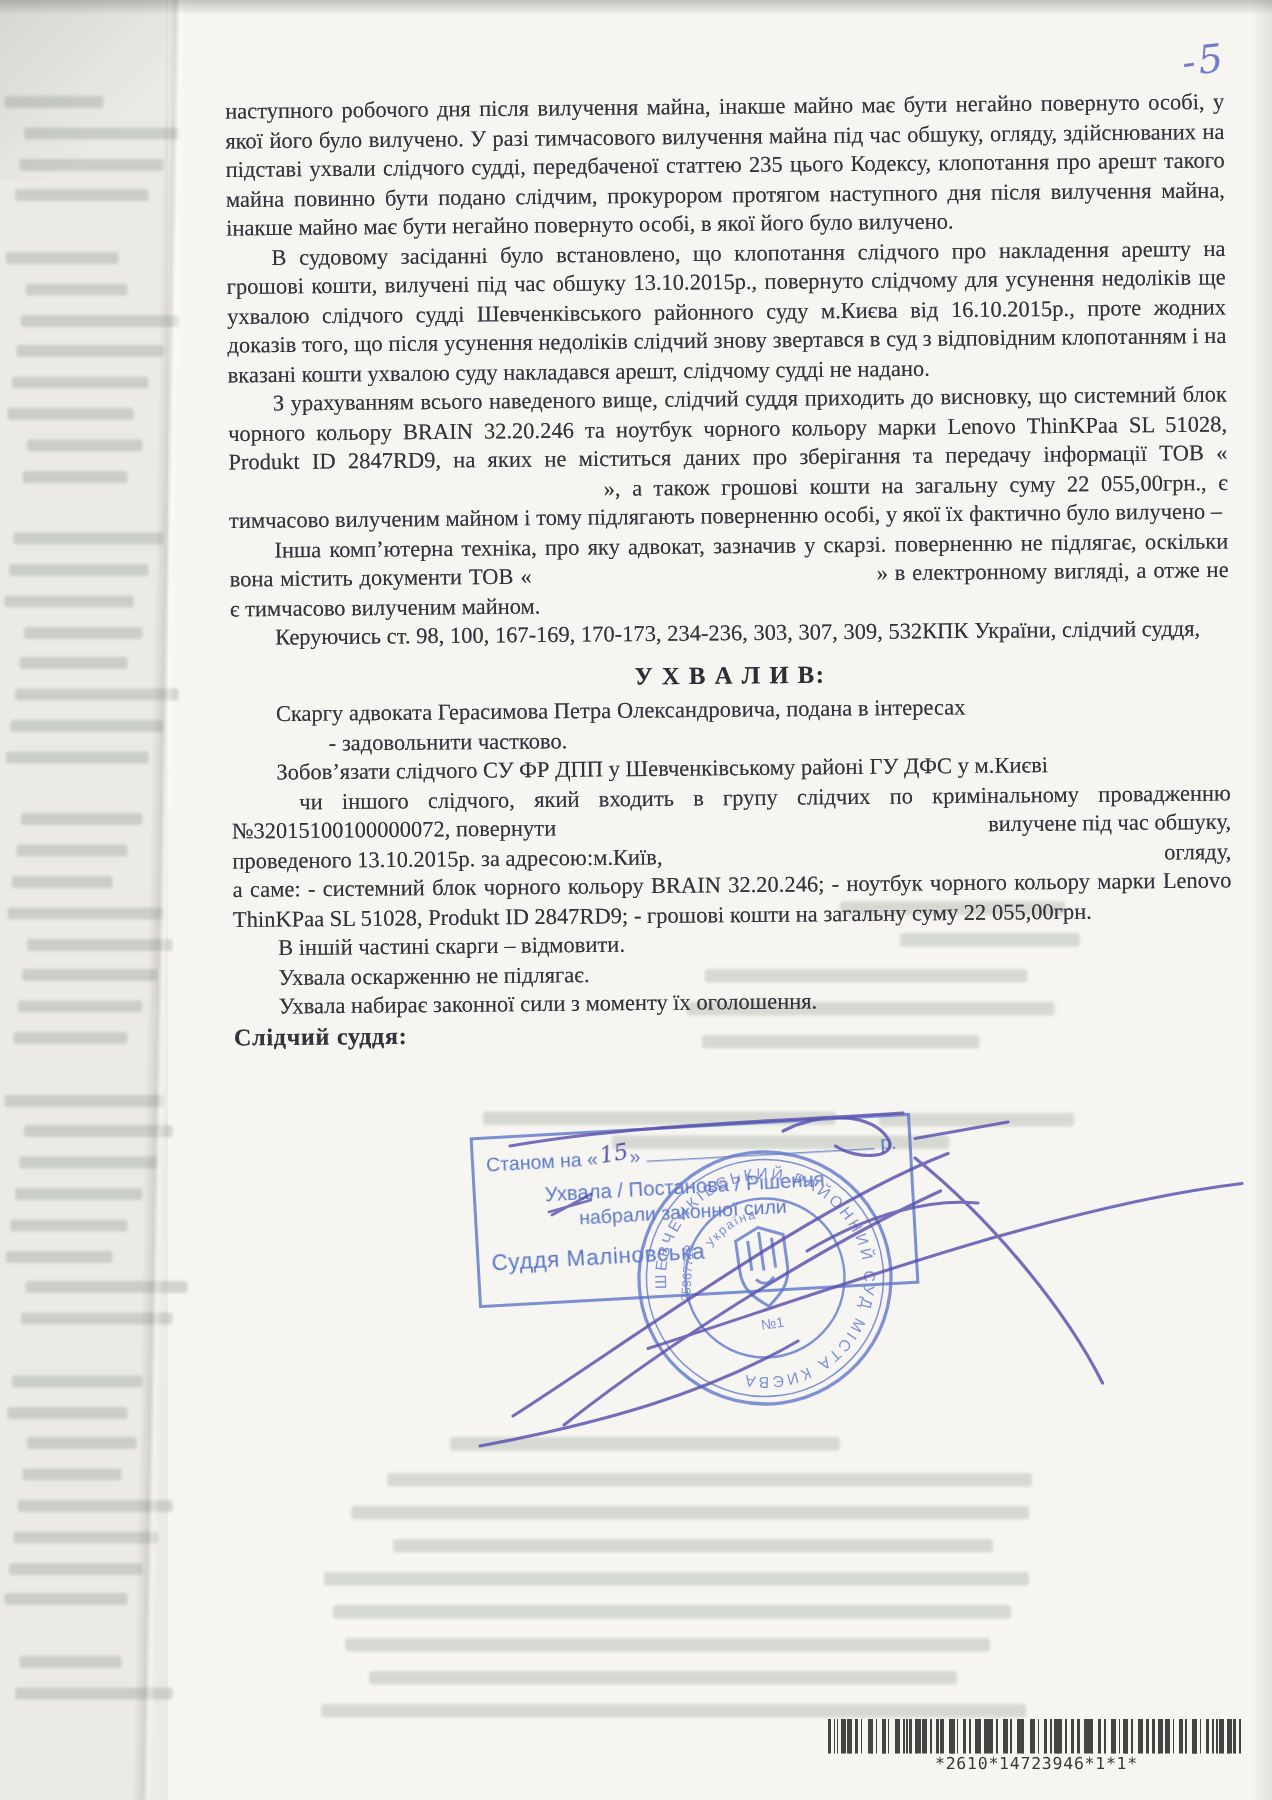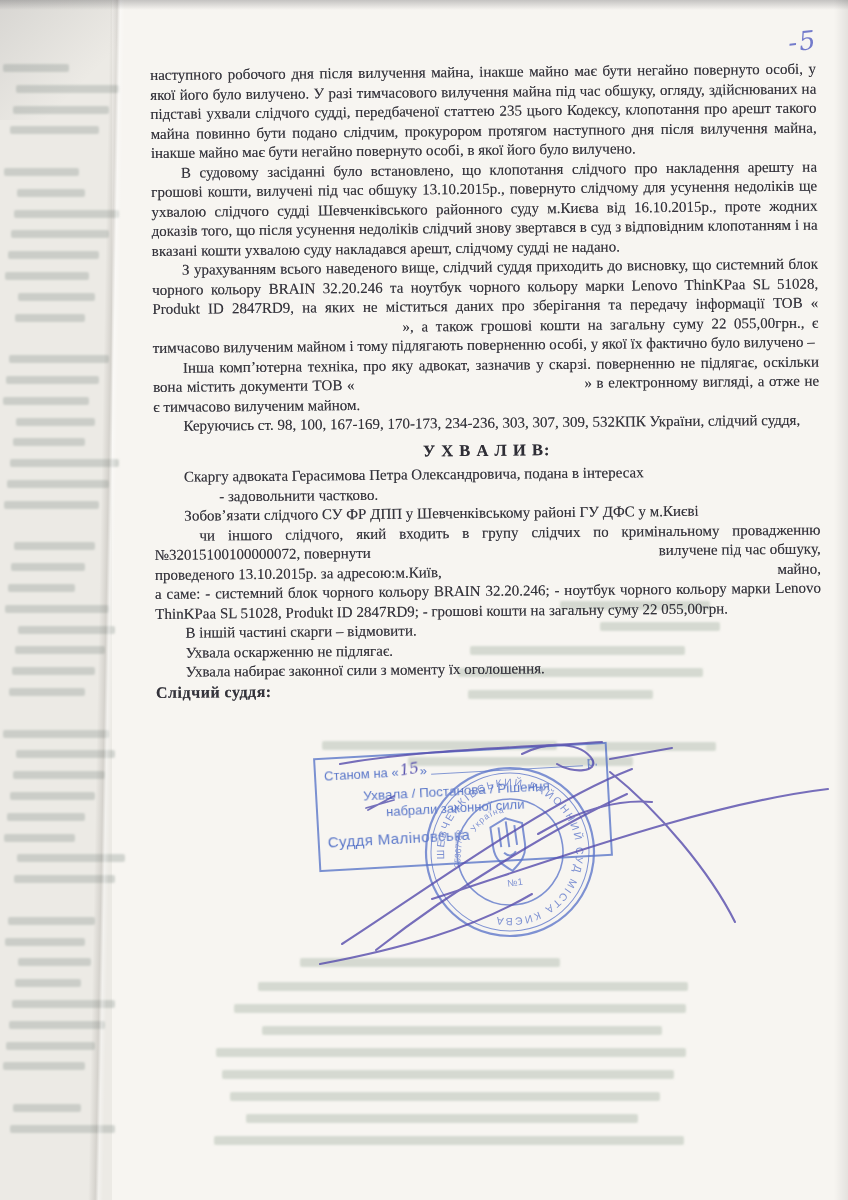--- a/index.html
+++ b/index.html
@@ -188,21 +188,21 @@
     <p class="ind"><span>Скаргу адвоката Герасимова Петра Олександровича, подана в інтересах</span></p>
     <p><span class="redact w65"></span><span>- задовольнити частково.</span></p>
     <p class="ind"><span>Зобов’язати слідчого СУ ФР ДПП у Шевченківському районі ГУ ДФС у м.Києві</span></p>
     <p class="fjust"><span class="redact w45"></span><span>чи іншого слідчого, який входить в групу слідчих по кримінальному провадженню</span></p>
     <p class="between">
         <span>№32015100100000072,  повернути</span>
         <span>вилучене під час обшуку,</span>
       </p>
     <p class="between">
         <span>проведеного 13.10.2015р. за адресою:м.Київ,</span>
-        <span>майно,</span>
+        <span>огляду,</span>
       </p>
     <p class="just"><span>а саме: -  системний блок чорного кольору BRAIN 32.20.246; -  ноутбук чорного кольору марки Lenovo ThinKPaa SL 51028, Produkt ID 2847RD9; -  грошові кошти на загальну суму 22 055,00грн.</span></p>
     <p class="ind"><span>В іншій частині скарги – відмовити.</span></p>
     <p class="ind"><span>Ухвала оскарженню не підлягає.</span></p>
     <p class="ind"><span>Ухвала набирає законної сили з моменту їх оголошення.</span></p>
     <p class="sig-label"><span>Слідчий суддя:</span></p>
   </div>
 
   <div class="stamp-rect">
     <div class="st-line1">
@@ -252,14 +252,18 @@
       <path d="M 330 47 L 392 36"></path>
       <path d="M 258 122 C 300 97 340 87 372 90"></path>
       <path d="M 60 52 C 140 38 230 36 322 30"></path>
       <path d="M 330 60 C 380 100 430 160 455 210"></path>
     </g>
     <g stroke="#4a44a8" stroke-width="1.8" fill="none" stroke-linecap="round" opacity=".75">
       <path d="M 86 96 l 28 -8 M 88 98 l 26 -14"></path>
     </g>
   </svg>
 
+  <div class="barcode">
+    <div class="bars"></div>
+    <div class="bars-text">*2610*14723946*1*1*</div>
+  </div>
 
 </div>
 
 </body></html>

